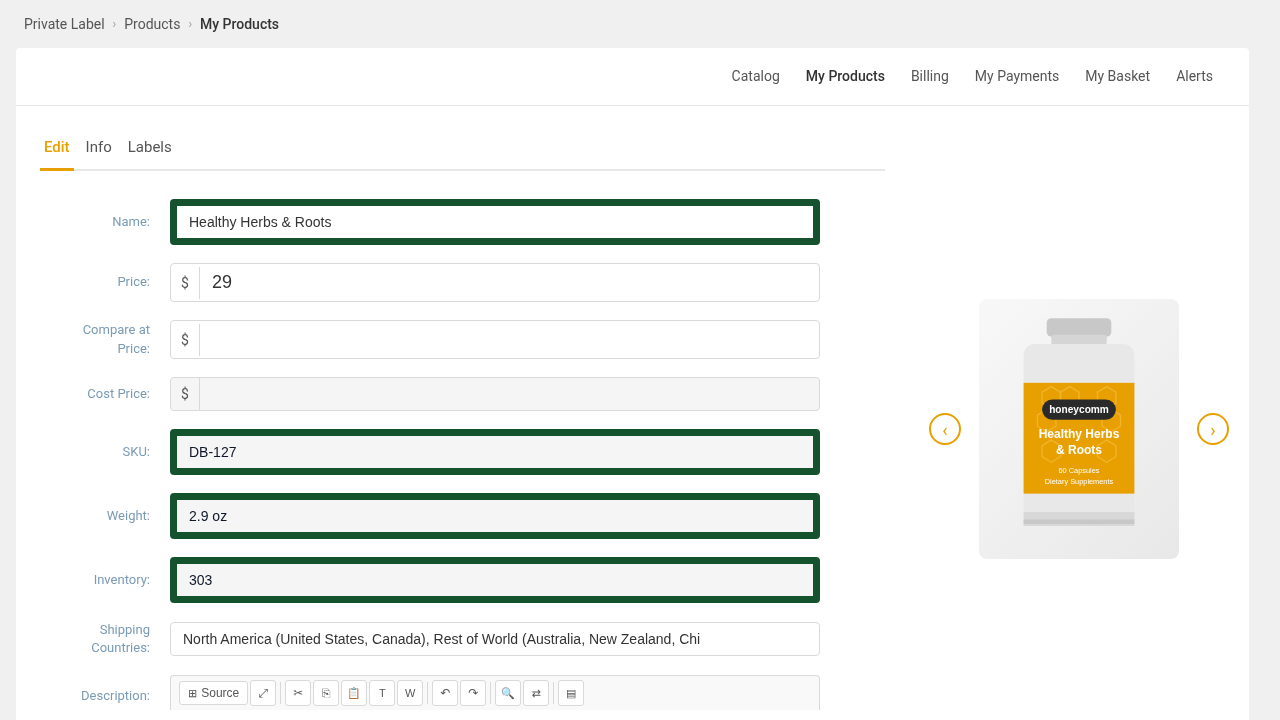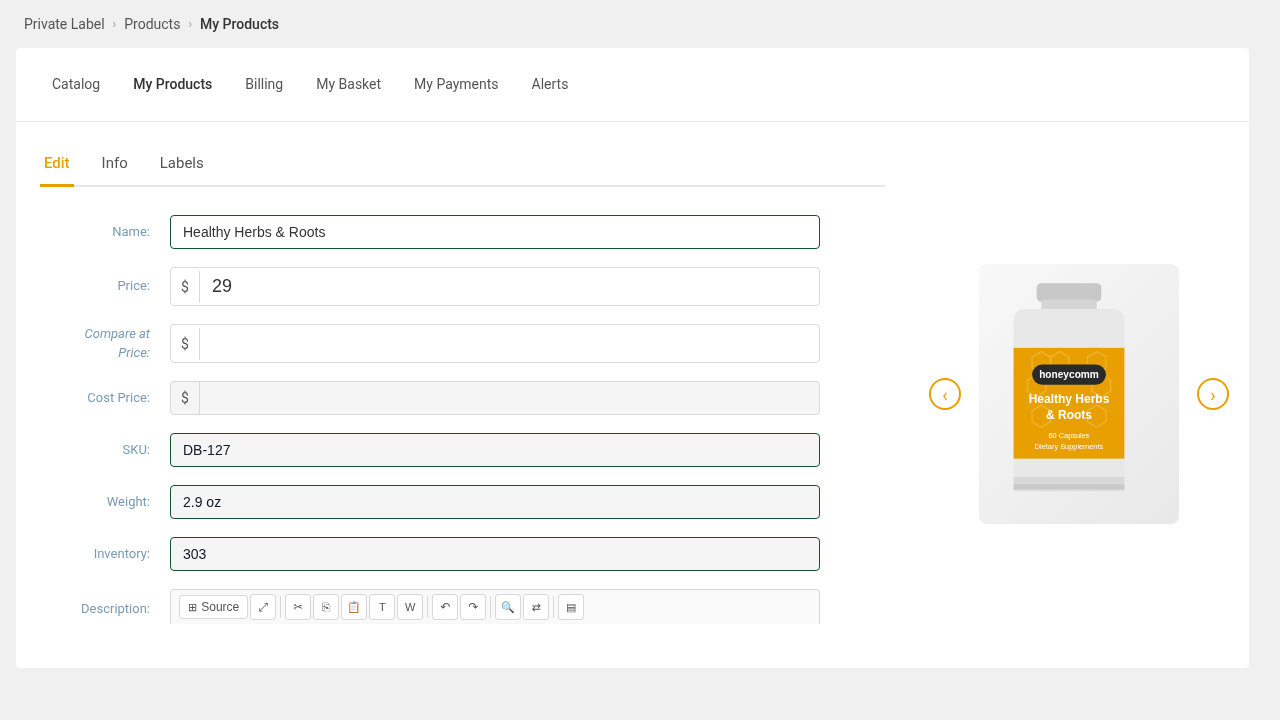--- a/index.html
+++ b/index.html
@@ -10,53 +10,53 @@
     
     .breadcrumb { padding: 16px 24px; display: flex; align-items: center; gap: 8px; font-size: 14px; color: #555; }
     .breadcrumb a { color: #555; text-decoration: none; }
     .breadcrumb .separator { color: #999; font-size: 12px; }
     .breadcrumb .current { color: #333; font-weight: 500; }
 
     
     .main-card { background: #fff; margin: 0 16px; border-radius: 4px; min-height: 620px; }
 
     
-    .nav-tabs { display: flex; gap: 9px; padding: 12px 24px; border-bottom: 1px solid #e8e8e8; }
+    .nav-tabs { display: flex; gap: 2px; padding: 4px 24px; border-bottom: 1px solid #e8e8e8; justify-content: flex-end; }
     .nav-tab { padding: 16px 12px; font-size: 14px; color: #555; cursor: pointer; text-decoration: none; border-bottom: 2px solid transparent; margin-bottom: -1px; }
     .nav-tab.active { color: #333; font-weight: 500; }
 
     
     .content-area { display: flex; padding: 0; }
     .left-panel { flex: 1; padding: 24px 24px 24px 24px; }
     .right-panel { width: 340px; display: flex; align-items: center; justify-content: center; position: relative; padding: 20px; }
 
     
-    .sub-tabs { display: flex; gap: 24px; margin-bottom: 28px; border-bottom: 2px solid #e8e8e8; }
+    .sub-tabs { display: flex; gap: 8px; margin-bottom: 28px; border-bottom: 2px solid #e8e8e8; }
     .sub-tab { padding: 8px 4px 12px; font-size: 15px; color: #555; cursor: pointer; border-bottom: 3px solid transparent; margin-bottom: -2px; }
     .sub-tab.active { color: #e8a000; border-bottom: 3px solid #e8a000; font-weight: 500; }
 
     
     .form-row { display: flex; align-items: center; margin-bottom: 18px; }
     .form-label { width: 130px; text-align: right; padding-right: 20px; color: #7a9bb5; font-size: 13px; flex-shrink: 0; line-height: 1.4; }
     .form-control-wrap { flex: 1; max-width: 650px; }
 
     
-    .input-field { width: 100%; padding: 8px 12px; border: 1px solid #14532d; border-radius: 4px; font-size: 14px; color: #333; background: #fff; outline: none; }
+    .input-field { width: 100%; padding: 8px 12px; border: 7px solid #14532d; border-radius: 4px; font-size: 14px; color: #333; background: #fff; outline: none; }
     .input-field.readonly { background: #f5f5f5; color: #0f172a; cursor: default; }
 
     
     .price-wrap { display: flex; align-items: center; border: 1px solid #d9d9d9; border-radius: 4px; overflow: hidden; background: #fff; width: 100%; }
     .price-wrap.readonly { background: #f5f5f5; }
     .price-symbol { padding: 8px 10px; color: #555; background: transparent; border-right: 1px solid #d9d9d9; font-size: 14px; }
     .price-input { flex: 1; padding: 8px 12px; border: none; outline: none; font-size: 18px; color: #333; background: transparent; }
     .price-input.readonly { background: #f5f5f5; color: #555; }
 
     
     .product-image-container { position: relative; display: flex; align-items: center; justify-content: center; width: 100%; }
-    .product-image { width: 200px; height: 260px; background: linear-gradient(135deg, #f8f8f8, #e8e8e8); border-radius: 8px; display: flex; align-items: center; overflow: hidden; }
+    .product-image { width: 200px; height: 260px; background: linear-gradient(135deg, #f8f8f8, #e8e8e8); border-radius: 8px; display: flex; align-items: center; justify-content: center; overflow: hidden; }
 
     
     .bottle-svg { width: 180px; height: 240px; }
 
     
     .carousel-arrow { position: absolute; top: 50%; transform: translateY(-50%); width: 32px; height: 32px; border-radius: 50%; background: transparent; border: 2px solid #e8a000; display: flex; align-items: center; justify-content: center; cursor: pointer; color: #e8a000; font-size: 18px; }
     .carousel-arrow.left { left: 0; }
     .carousel-arrow.right { right: 0; }
 
     
@@ -80,22 +80,22 @@
     <span class="separator">›</span>
     <span class="current">My Products</span>
   </div>
 
   <div class="main-card">
 
     <nav class="nav-tabs">
       <a class="nav-tab" href="#">Catalog</a>
       <a class="nav-tab active" href="#">My Products</a>
       <a class="nav-tab" href="#">Billing</a>
+      <a class="nav-tab" href="#">My Payments</a>
       <a class="nav-tab" href="#">My Basket</a>
-      <a class="nav-tab" href="#">My Payments</a>
       <a class="nav-tab" href="#">Alerts</a>
     </nav>
 
     <div class="content-area">
 
       <div class="left-panel">
 
         <div class="sub-tabs">
           <div class="sub-tab active">Edit</div>
           <div class="sub-tab">Info</div>
@@ -113,21 +113,21 @@
           <label class="form-label">Price:</label>
           <div class="form-control-wrap">
             <div class="price-wrap">
               <span class="price-symbol">$</span>
               <input class="price-input" type="text" value="29" style="">
             </div>
           </div>
         </div>
 
         <div class="form-row">
-          <label class="form-label" style="white-space:pre-line;font-style:italic;">Compare at
+          <label class="form-label" style="white-space:pre-line;">Compare at
 Price:</label>
           <div class="form-control-wrap">
             <div class="price-wrap">
               <span class="price-symbol">$</span>
               <input class="price-input" type="text" value="" style="">
             </div>
           </div>
         </div>
 
         <div class="form-row">
@@ -153,20 +153,27 @@
           </div>
         </div>
 
         <div class="form-row">
           <label class="form-label">Inventory:</label>
           <div class="form-control-wrap">
             <input class="input-field readonly" type="text" readonly="" value="303" style="">
           </div>
         </div>
 
+        <div class="form-row">
+          <label class="form-label" style="white-space:pre-line;">Shipping
+Countries:</label>
+          <div class="form-control-wrap">
+            <input class="shipping-input" type="text" readonly="" value="North America (United States, Canada), Rest of World (Australia, New Zealand, Chi" style="">
+          </div>
+        </div>
 
         <div class="form-row" style="align-items:center;">
           <label class="form-label" style="padding-top:6px;">Description:</label>
           <div class="form-control-wrap">
 
             <div class="desc-toolbar">
               <button class="source-btn">
                 <span style="font-size:11px;">⊞</span>
                 <span>Source</span>
               </button>

